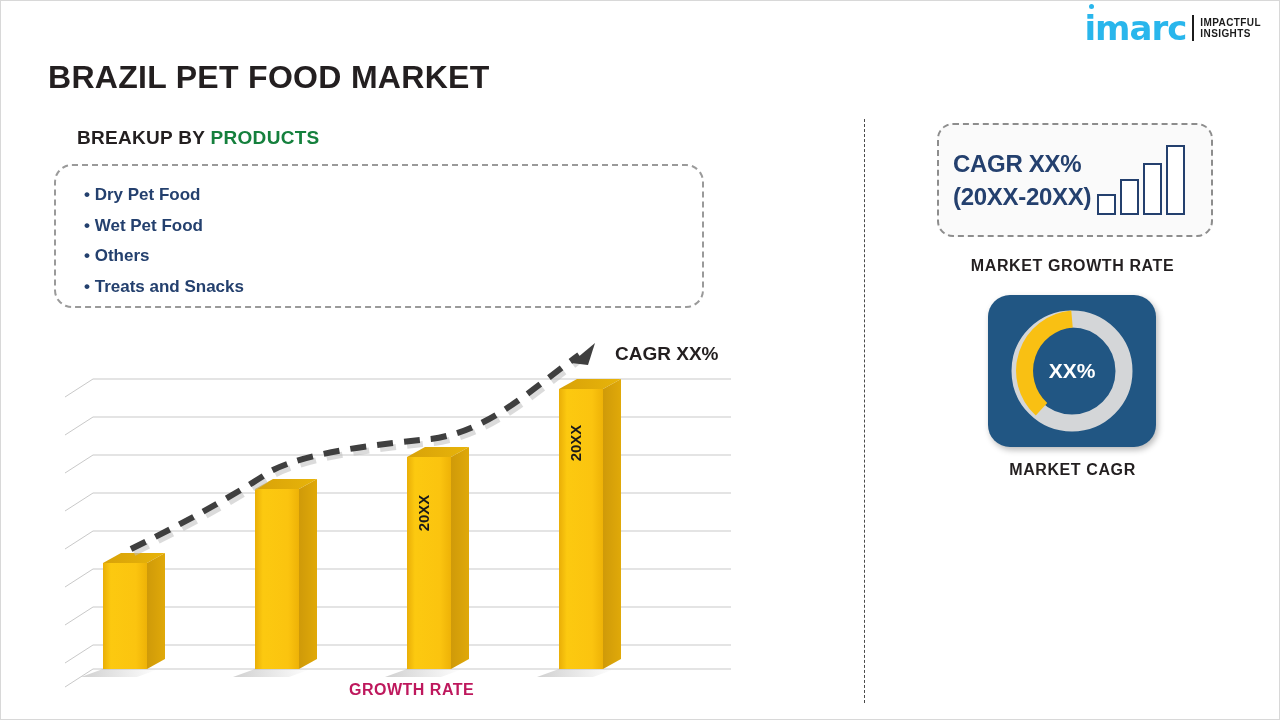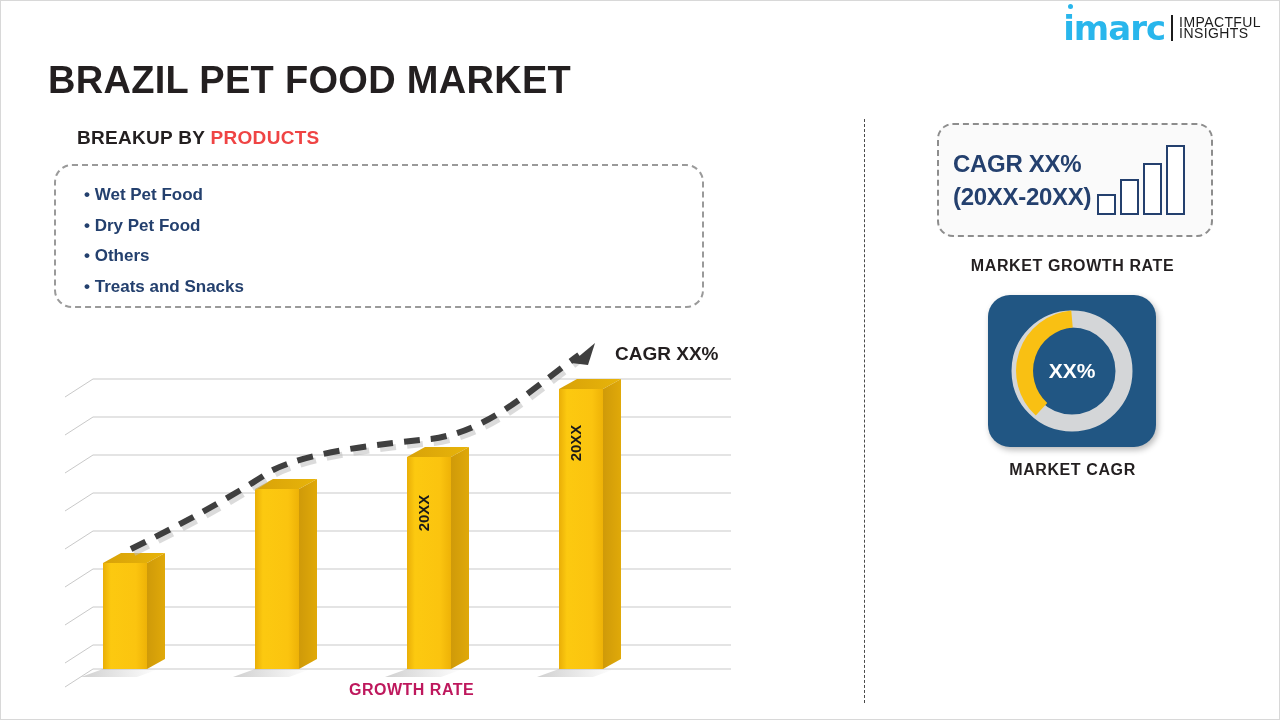--- a/index.html
+++ b/index.html
@@ -27,35 +27,35 @@
     font-size:34px;font-weight:700;letter-spacing:-1px;
     color:#29b6ec;line-height:1;position:relative;
     font-family:"DejaVu Sans", sans-serif;
   }
   #logo .mark .dot{
     position:absolute;left:5px;top:-7px;
     width:5px;height:5px;border-radius:50%;background:#29b6ec;
   }
   #logo .bar{width:2px;height:26px;background:#1b1b1b;}
   #logo .tag{
-    font-size:14px;font-weight:400;line-height:11px;color:#1b1b1b;
+    font-size:10px;font-weight:700;line-height:11px;color:#1b1b1b;
     letter-spacing:.4px;
   }
 
   
   #title{
     position:absolute;left:47px;top:58px;
-    font-size:38px;font-weight:700;color:#231f20;
+    font-size:32px;font-weight:700;color:#231f20;
     letter-spacing:.3px;
   }
   #subtitle{
     position:absolute;left:76px;top:126px;
     font-size:19px;font-weight:700;color:#231f20;letter-spacing:.3px;
   }
-  #subtitle .accent{color:#ef4444;}
+  #subtitle .accent{color:#15803d;}
 
   
   #products-box{
     position:absolute;left:53px;top:163px;width:650px;height:144px;
     border:2px dashed #9a9a9a;border-radius:18px;
     box-sizing:border-box;background:#fff;
   }
   #products-list{
     margin:0;padding:14px 0 0 28px;list-style:none;
   }
@@ -139,22 +139,22 @@
     </div>
   </div>
 
   <div id="title">BRAZIL PET FOOD MARKET</div>
   <div id="subtitle">
     <span>BREAKUP BY </span><span class="accent">PRODUCTS</span>
   </div>
 
   <div id="products-box">
     <ul id="products-list">
+      <li>Dry Pet Food</li>
       <li>Wet Pet Food</li>
-      <li>Dry Pet Food</li>
       <li>Others</li>
       <li>Treats and Snacks</li>
     </ul>
   </div>
 
   <div id="chart">
     <svg width="700" height="360" viewBox="0 0 700 360">
       <defs>
         <linearGradient id="barFront" x1="0" y1="0" x2="1" y2="0">
           <stop offset="0%" stop-color="#e9ae07"></stop>

